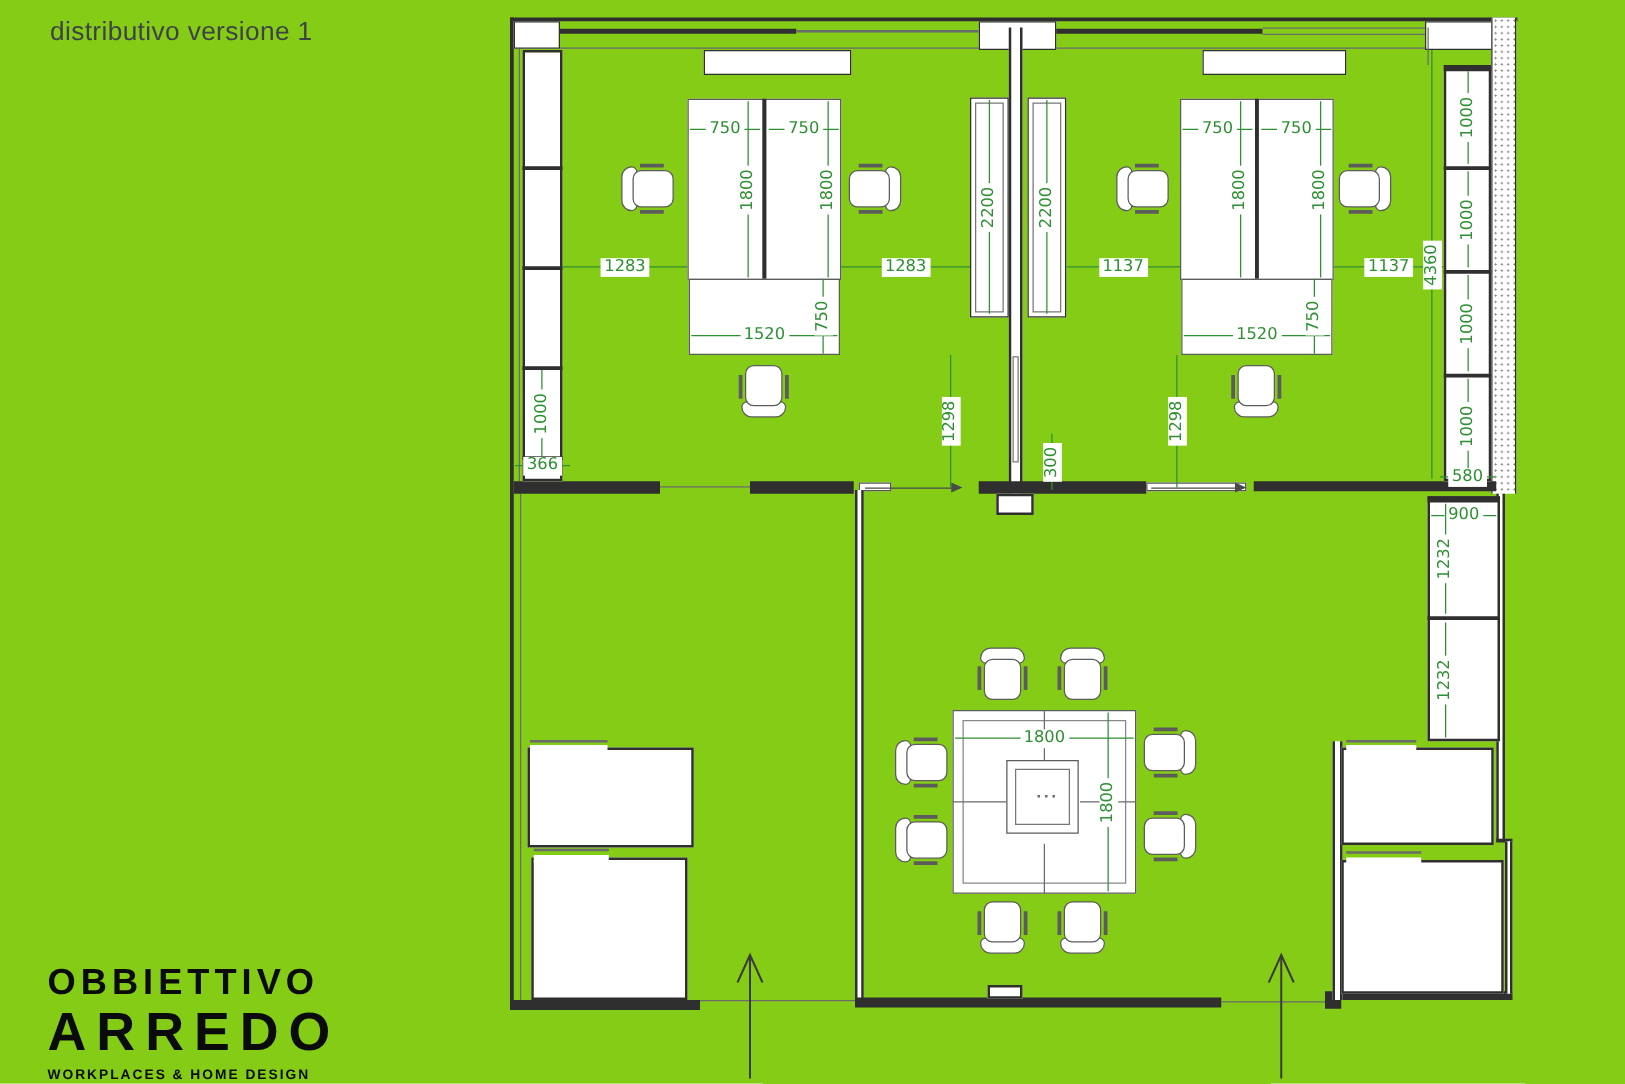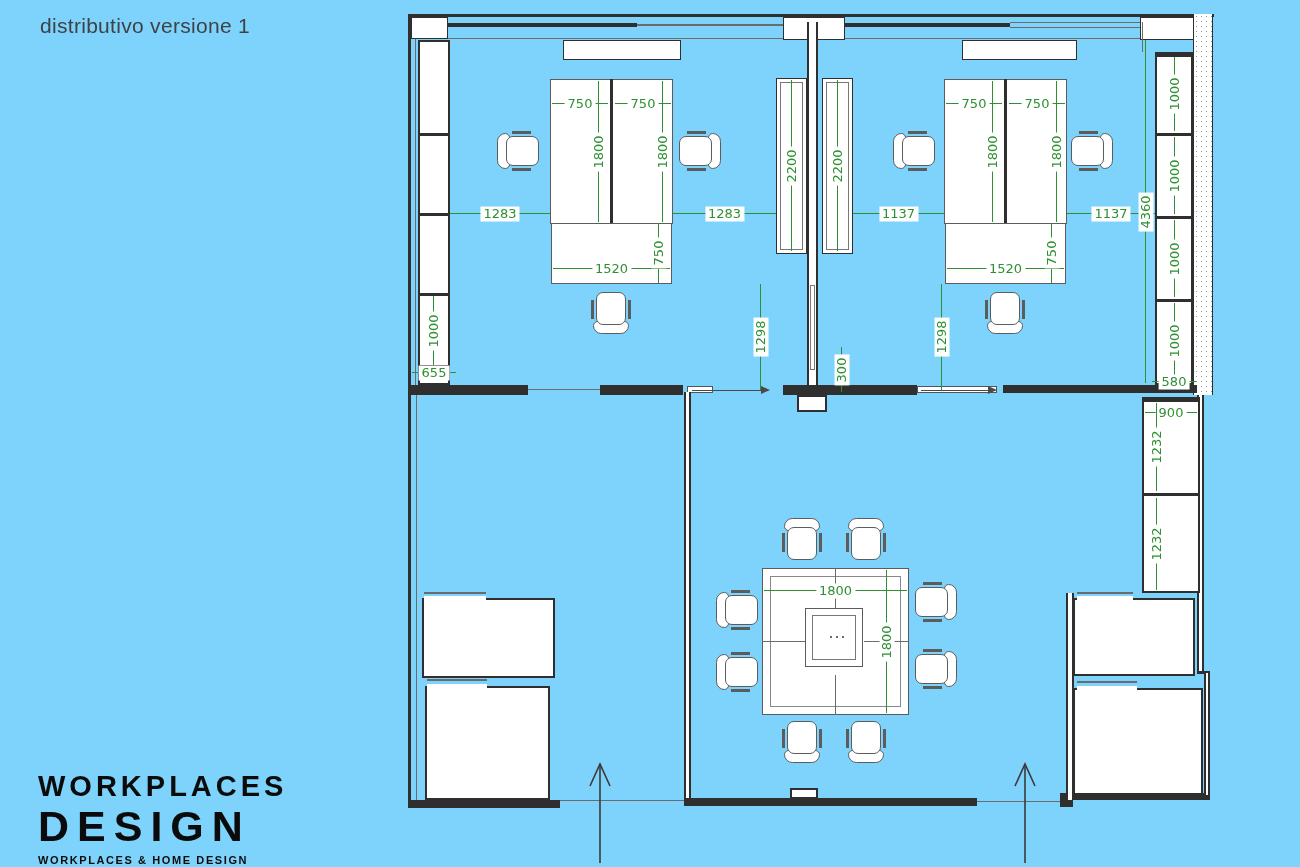--- a/index.html
+++ b/index.html
@@ -1,17 +1,17 @@
 <!DOCTYPE html>
 <html><head>
 <meta charset="utf-8">
 <style>
   :root{ --g:#2e9032; --wall:#2f2f2f; --fur:#5c5c5c; }
   html,body{margin:0;padding:0;background:#fff;}
-  #stage{position:relative;width:1300px;height:867px;background:#7dd3fc;overflow:hidden;
+  #stage{position:relative;width:1300px;height:867px;background:#84cc16;overflow:hidden;
          font-family:"DejaVu Sans",sans-serif;}
   .t{position:absolute;}
   
   .w{position:absolute;background:var(--wall);}
   .l{position:absolute;background:#6b6b6b;}
   .b{position:absolute;border:2px solid var(--wall);background:#fff;box-sizing:border-box;}
   .bi{position:absolute;border:1px solid #777;background:#fff;box-sizing:border-box;}
   .f{position:absolute;border:1.5px solid var(--fur);background:#fff;box-sizing:border-box;}
   .dwall{position:absolute;border-left:2px solid var(--wall);border-right:2px solid var(--wall);background:#fff;box-sizing:border-box;}
   .cover{position:absolute;background:#fff;}
@@ -245,21 +245,21 @@
   <div class="dv" style="left:658px;top:223px;height:60px">
       <span>750</span>
     </div>
   <div class="dv" style="left:760px;top:284px;height:106px">
       <span>1298</span>
     </div>
   <div class="dv" style="left:433px;top:296px;height:69px">
       <span>1000</span>
     </div>
   <div class="dh" style="left:412px;top:372px;width:44px">
-      <span>655</span>
+      <span>366</span>
     </div>
 
   <div class="dv" style="left:841px;top:347px;height:45px">
       <span>300</span>
     </div>
 
   <div class="dh" style="left:946px;top:103px;width:56px">
       <span>750</span>
     </div>
   <div class="dh" style="left:1009px;top:103px;width:56px">
@@ -316,18 +316,18 @@
     </div>
 
   <div class="dh" style="left:764px;top:590px;width:143px">
       <span>1800</span>
     </div>
   <div class="dv" style="left:886px;top:570px;height:143px">
       <span>1800</span>
     </div>
 
   <div class="t logo" style="left:38px;top:772px">
-    <div class="l1">WORKPLACES</div>
-    <div class="l2">DESIGN</div>
+    <div class="l1">OBBIETTIVO</div>
+    <div class="l2">ARREDO</div>
     <div class="l3">WORKPLACES &amp; HOME DESIGN</div>
   </div>
 
 </div>
 
 </body></html>

